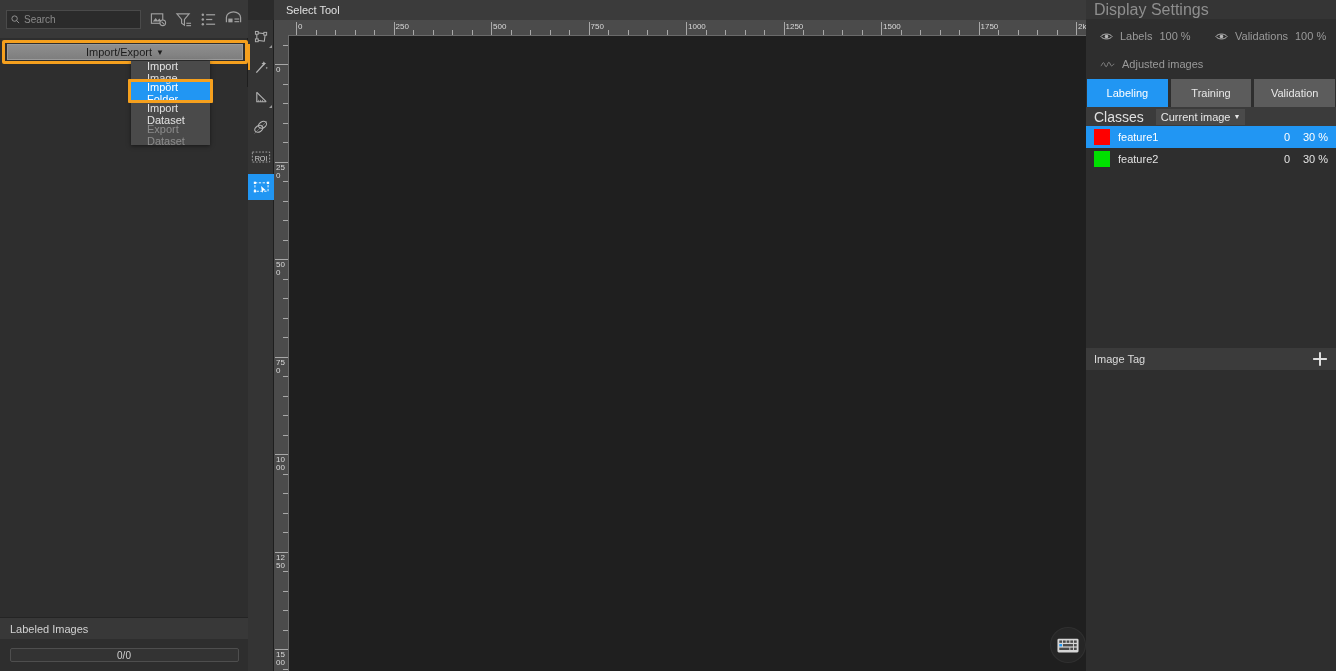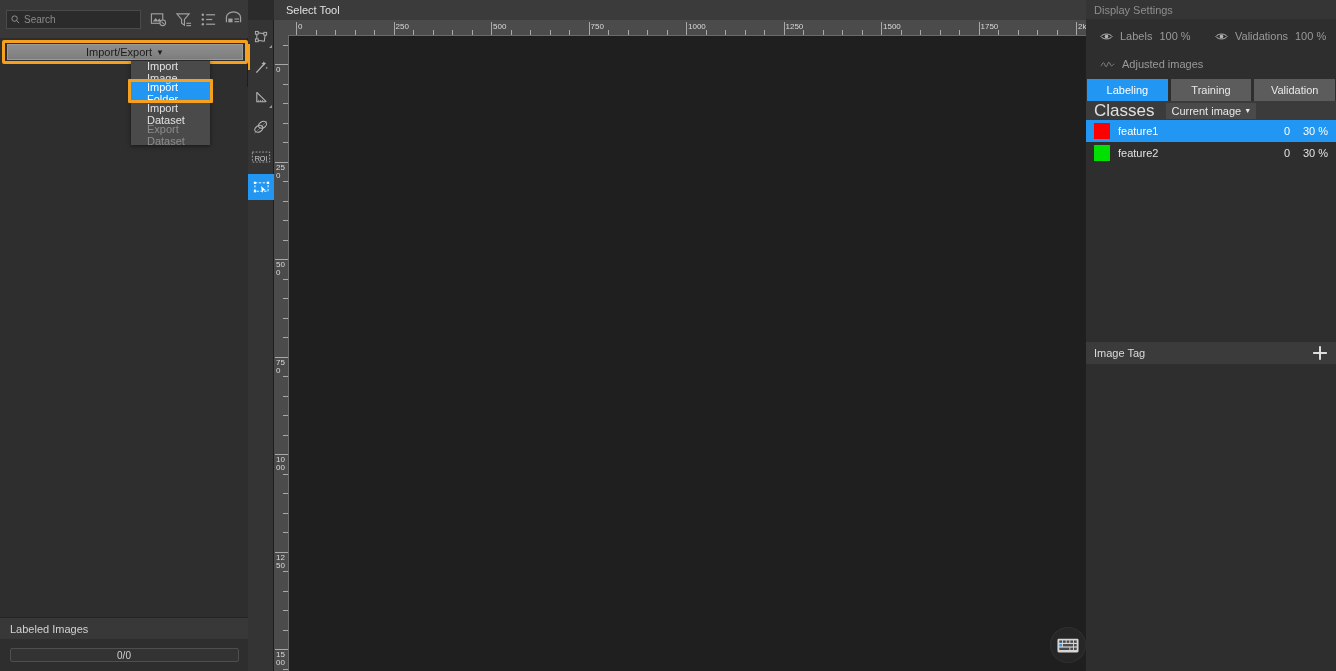--- a/index.html
+++ b/index.html
@@ -188,41 +188,41 @@
     background: #2196f3; border-radius: 4px;
     display: flex; align-items: center; justify-content: center;
     color: #fff; font-size: 11px;
   }
   .handle { position: absolute; width: 7px; height: 7px; background: #c9c9c9; left: 122px; }
   #handle-top { top: 75px; }
   #handle-bot { top: 110px; }
 
   #display-settings-hdr {
     height: 19px; background: #353535; display: flex; align-items: center;
-    padding-left: 8px; color: #8e8e8e; font-size: 11px;
+    padding-left: 8px; color: #8e8e8e; font-size: 16px;
   }
   #display-rows { background: #2e2e2e; padding: 8px 0 6px 0; }
   .ds-row { display: flex; align-items: center; height: 18px; padding-left: 14px; }
   .ds-item { display: flex; align-items: center; gap: 7px; }
   .ds-item .lbl { color: #9a9a9a; font-size: 11px; }
   .ds-item .pct { color: #9a9a9a; font-size: 11px; }
   #ds-row2 { margin-top: 10px; }
 
-  #tabs { display: flex; height: 22px; gap: 3px; padding: 0 1px; }
+  #tabs { display: flex; height: 28px; gap: 3px; padding: 0 1px; }
   .tab {
     flex: 1; display: flex; align-items: center; justify-content: center;
     background: #5c5c5c; color: #e8e8e8; font-size: 11px;
   }
   .tab.active { background: #2196f3; color: #fff; }
 
   #classes-bar {
     height: 19px; background: #3b3b3b; display: flex; align-items: center;
     padding-left: 8px; gap: 12px;
   }
-  #classes-bar .lab { color: #e0e0e0; font-size: 17px; }
+  #classes-bar .lab { color: #e0e0e0; font-size: 14px; }
   #current-image-sel {
     background: #4a4a4a; height: 16px; padding: 0 5px;
     display: flex; align-items: center; gap: 3px; color: #e8e8e8; font-size: 11px;
   }
   #current-image-sel .caret { font-size: 7px; }
 
   .class-row {
     height: 22px; display: flex; align-items: center; padding-left: 8px;
     font-size: 11px; color: #e2e2e2;
   }

